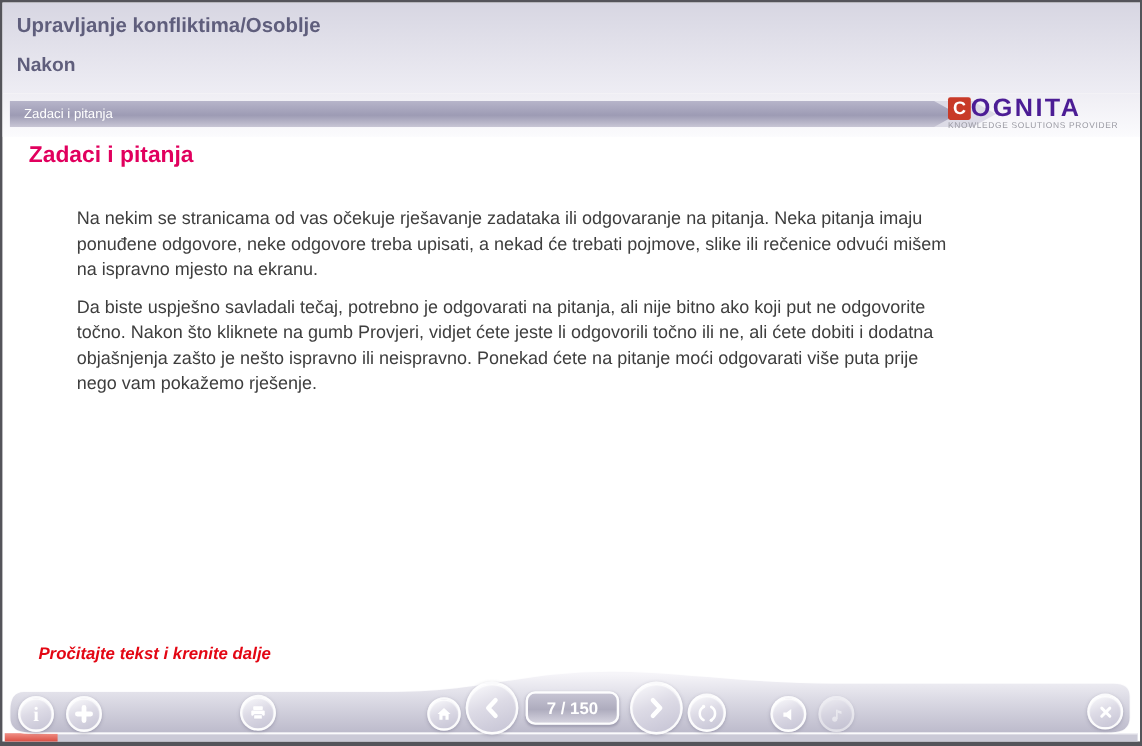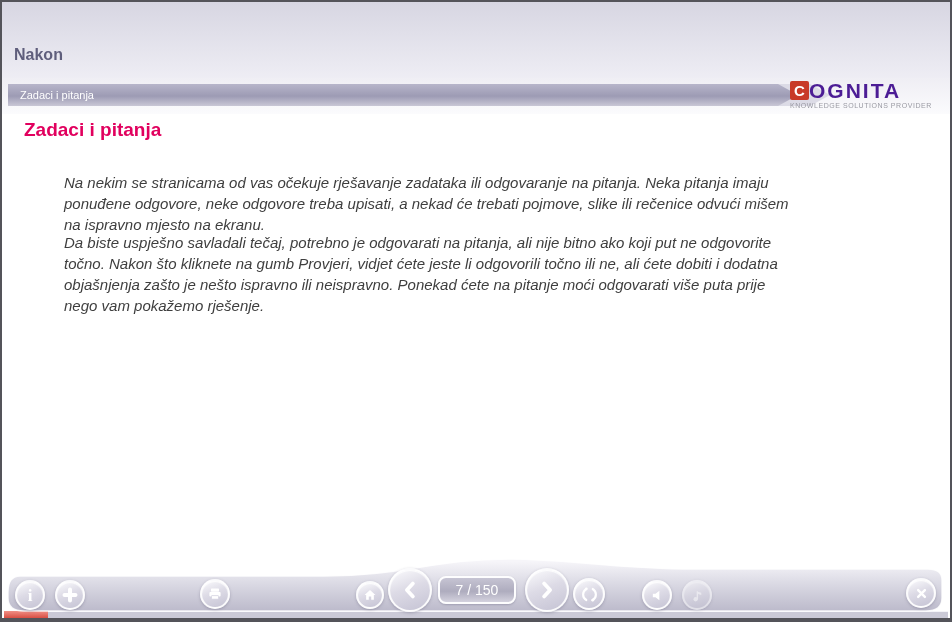--- a/index.html
+++ b/index.html
@@ -25,74 +25,76 @@
   
   .logo{position:absolute;right:10px;top:79px;width:150px;}
   .logo-row{display:flex;align-items:center;}
   .logo-c{width:19px;height:19px;background:#c83a28;color:#fff;font-weight:bold;font-size:15px;
           display:flex;align-items:center;justify-content:center;border-radius:2px;}
   .logo-rest{font-size:21px;font-weight:bold;color:#4c1d95;letter-spacing:2px;line-height:19px;}
   .logo-tag{font-size:7px;color:#9a9aa3;letter-spacing:.55px;margin-top:2px;}
 
   
   .page-title{position:absolute;left:22px;top:117px;font-size:19px;font-weight:bold;color:#e1005e;}
-  .para{position:absolute;left:62px;width:734px;font-size:15px;color:#3e3e3e;line-height:21px;font-style:italic;}
-  .para1{top:170px;} .para2{top:230px;}
+  .para{position:absolute;left:62px;width:734px;font-size:15px;color:#3e3e3e;line-height:21px;}
+  .para1{top:170px;} .para2{top:244px;}
   .instruction{position:absolute;left:30px;top:534px;font-size:14px;font-weight:bold;
                font-style:italic;color:#e30613;}
 
   
   .toolbar-svg{position:absolute;left:2px;top:552px;z-index:1;}
   .btn{position:absolute;z-index:2;border-radius:50%;
        background:linear-gradient(160deg,#fbfbfd 0%,#dddbe6 45%,#c5c3d4 100%);
        border:2px solid rgba(255,255,255,.9);box-sizing:border-box;
        box-shadow:0 1px 3px rgba(110,108,132,.45), inset 0 1px 1px rgba(255,255,255,.9);
        display:flex;align-items:center;justify-content:center;cursor:pointer;padding:0;}
   .btn svg{display:block;}
   .btn-sm{width:30px;height:30px;}
   .btn-lg{width:44px;height:44px;}
   .serif-i{font-family:"Liberation Serif",serif;font-weight:bold;font-size:17px;color:#fff;line-height:1;}
   .counter{position:absolute;left:436px;top:574px;width:78px;height:28px;z-index:2;border-radius:8px;
            background:linear-gradient(#c6c4d3 0%,#aeacbe 55%,#d4d2de 100%);
-           border:2px solid #fdfdfe;box-sizing:border-box;color:#ffffff;font-size:14px;font-weight:normal;
+           border:2px solid #fdfdfe;box-sizing:border-box;color:#ffffff;font-size:14px;font-weight:bold;
            display:flex;align-items:center;justify-content:center;
            box-shadow:0 1px 2px rgba(110,108,132,.4);}
   .muted{opacity:.55;}
 
   
   .progress-track{position:absolute;left:2px;top:609px;width:944px;height:7px;z-index:0;
                   background:#cbcad7;border-top:1px solid #f4f4f8;}
   .progress-fill{position:absolute;left:0;top:-1px;height:8px;width:44px;
                  background:linear-gradient(#f19086,#d6453a);}
 </style>
 </head>
 <body>
 
 <div class="frame">
 
   <div class="header">
+    <div class="course-title">Upravljanje konfliktima/Osoblje</div>
     <div class="lesson-title">Nakon</div>
   </div>
 
   <div class="crumb-zone">
     <div class="crumb-back"></div>
     <div class="crumb">Zadaci i pitanja</div>
   </div>
 
   <div class="logo">
     <div class="logo-row">
       <span class="logo-c">C</span>
       <span class="logo-rest">OGNITA</span>
     </div>
     <div class="logo-tag">KNOWLEDGE SOLUTIONS PROVIDER</div>
   </div>
 
   <div class="page-title">Zadaci i pitanja</div>
   <div class="para para1">Na nekim se stranicama od vas očekuje rješavanje zadataka ili odgovaranje na pitanja. Neka pitanja imaju ponuđene odgovore, neke odgovore treba upisati, a nekad će trebati pojmove, slike ili rečenice odvući mišem na ispravno mjesto na ekranu.</div>
   <div class="para para2">Da biste uspješno savladali tečaj, potrebno je odgovarati na pitanja, ali nije bitno ako koji put ne odgovorite točno. Nakon što kliknete na gumb Provjeri, vidjet ćete jeste li odgovorili točno ili ne, ali ćete dobiti i dodatna objašnjenja zašto je nešto ispravno ili neispravno. Ponekad ćete na pitanje moći odgovarati više puta prije nego vam pokažemo rješenje.</div>
+  <div class="instruction">Pročitajte tekst i krenite dalje</div>
 
   <svg class="toolbar-svg" width="946" height="60" viewBox="0 0 946 60">
     <defs>
       <linearGradient id="tbgrad" x1="0" y1="0" x2="0" y2="1">
         <stop offset="0.05" stop-color="#f6f5f9"></stop>
         <stop offset="0.45" stop-color="#dcdbe5"></stop>
         <stop offset="1" stop-color="#bcbacb"></stop>
       </linearGradient>
     </defs>
     <path d="M 16 22 L 320 22 C 400 22 430 5 505 5 C 565 5 612 15 690 15 L 924 15

